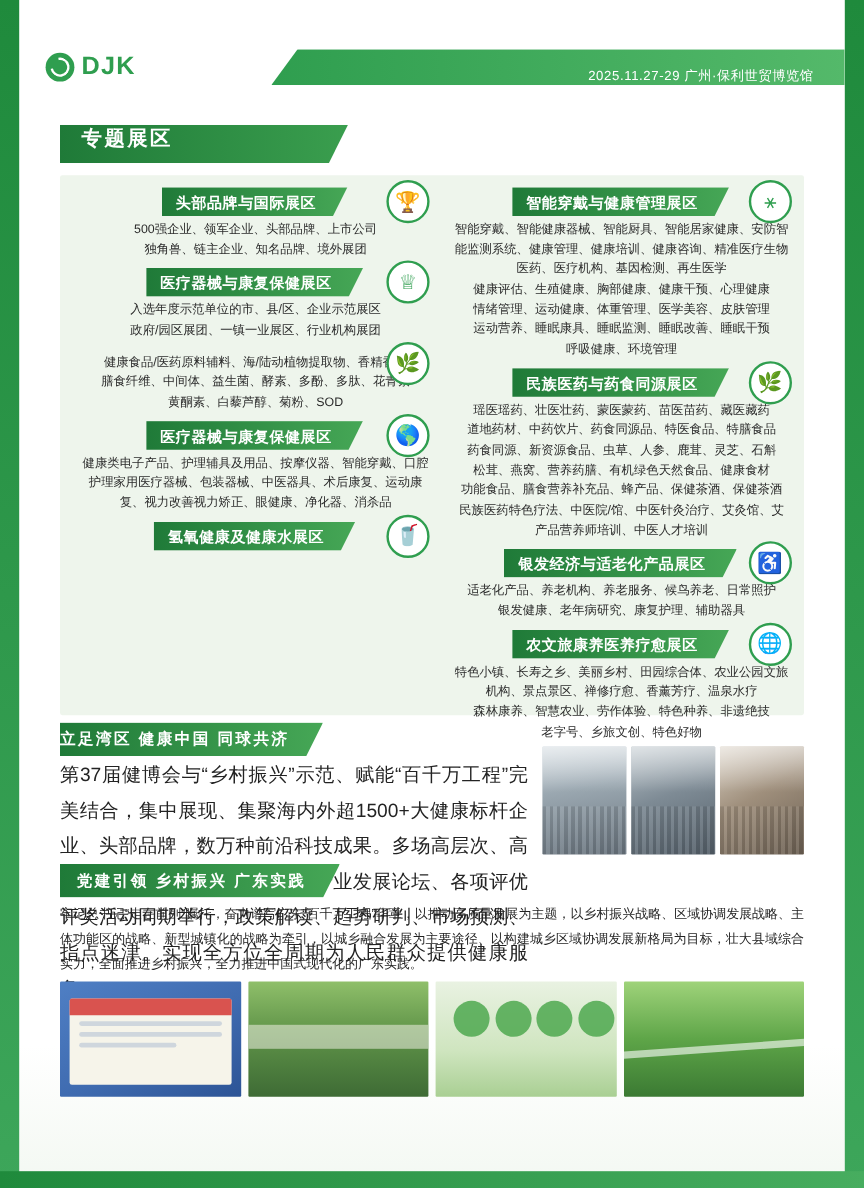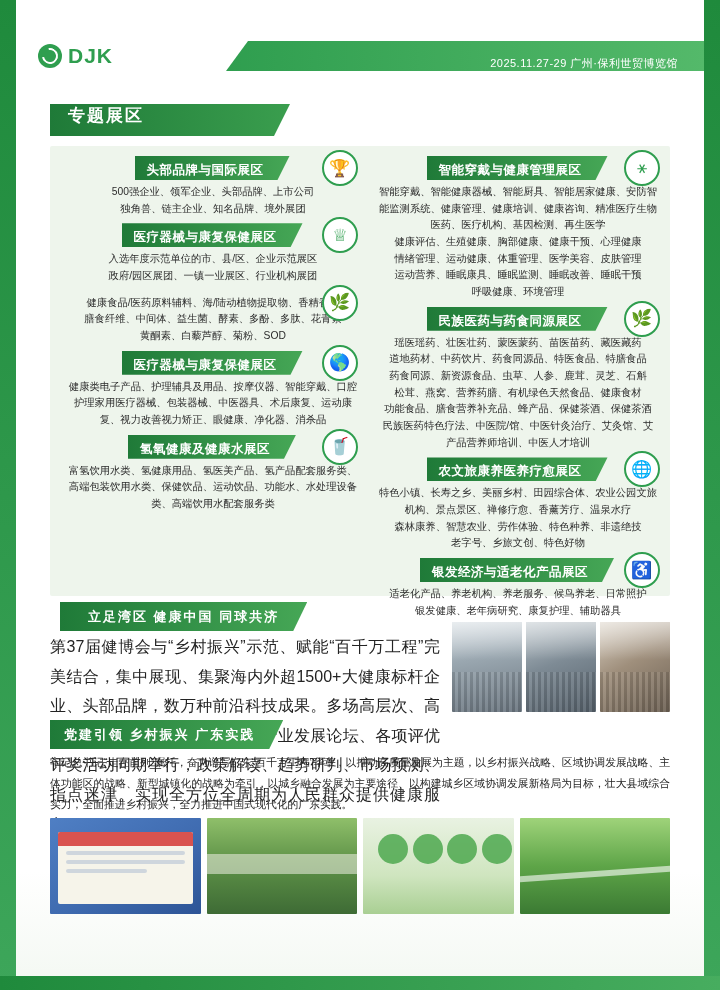--- a/index.html
+++ b/index.html
@@ -98,24 +98,24 @@
     position: absolute; right: 4px; top: -6px;
     width: 36px; height: 36px; border-radius: 50%;
     background: #ffffff; border: 2px solid #2f9e4f;
     display: flex; align-items: center; justify-content: center;
     color: #2f9e4f; font-size: 17px;
   }
   .col-right .zone-icon { right: 2px; }
 
   
   .hl-title {
-    position: absolute; left: 60px; top: 602px;
+    position: absolute; left: 50px; top: 602px;
     background: linear-gradient(to right, #1f7a38, #46a756);
     clip-path: polygon(0 0, 100% 0, calc(100% - 14px) 100%, 0 100%);
-    padding: 5px 28px 5px 28px;
+    padding: 5px 28px 5px 0;
     text-align: right;
   }
   .hl-title span { color: #fff; font-size: 13px; font-weight: bold; letter-spacing: 2px; }
   .hl-text {
     position: absolute; left: 50px; top: 632px; width: 390px;
     font-size: 16px; line-height: 1.85; color: #232323; text-align: justify;
   }
   .hl-photos {
     position: absolute; left: 452px; top: 622px; width: 218px; height: 90px;
     display: flex; gap: 4px;
@@ -234,21 +234,20 @@
         </div>
         <div class="zone-icon">🌎</div>
         <div class="zone-body">健康类电子产品、护理辅具及用品、按摩仪器、智能穿戴、口腔护理家用医疗器械、包装器械、中医器具、术后康复、运动康复、视力改善视力矫正、眼健康、净化器、消杀品</div>
       </div>
 
       <div class="zone">
         <div class="zone-head">
           <span>氢氧健康及健康水展区</span>
         </div>
         <div class="zone-icon">🥤</div>
-        <div class="zone-body">富氢饮用水类、氢健康用品、氢医美产品、氢产品配套服务类、高端包装饮用水类、保健饮品、运动饮品、功能水、水处理设备类、高端饮用水配套服务类</div>
       </div>
 
     </div>
 
     <div class="col col-right">
 
       <div class="zone">
         <div class="zone-head">
           <span>智能穿戴与健康管理展区</span>
         </div>
@@ -268,35 +267,35 @@
         <div class="zone-body" style="white-space:pre-line">瑶医瑶药、壮医壮药、蒙医蒙药、苗医苗药、藏医藏药
 道地药材、中药饮片、药食同源品、特医食品、特膳食品
 药食同源、新资源食品、虫草、人参、鹿茸、灵芝、石斛
 松茸、燕窝、营养药膳、有机绿色天然食品、健康食材
 功能食品、膳食营养补充品、蜂产品、保健茶酒、保健茶酒
 民族医药特色疗法、中医院/馆、中医针灸治疗、艾灸馆、艾产品营养师培训、中医人才培训</div>
       </div>
 
       <div class="zone">
         <div class="zone-head">
+          <span>银发经济与适老化产品展区</span>
+        </div>
+        <div class="zone-icon">♿</div>
+        <div class="zone-body" style="white-space:pre-line">适老化产品、养老机构、养老服务、候鸟养老、日常照护
+银发健康、老年病研究、康复护理、辅助器具</div>
+      </div>
+
+      <div class="zone">
+        <div class="zone-head">
           <span>农文旅康养医养疗愈展区</span>
         </div>
         <div class="zone-icon">🌐</div>
         <div class="zone-body" style="white-space:pre-line">特色小镇、长寿之乡、美丽乡村、田园综合体、农业公园文旅机构、景点景区、禅修疗愈、香薰芳疗、温泉水疗
 森林康养、智慧农业、劳作体验、特色种养、非遗绝技
 老字号、乡旅文创、特色好物</div>
-      </div>
-
-      <div class="zone">
-        <div class="zone-head">
-          <span>银发经济与适老化产品展区</span>
-        </div>
-        <div class="zone-icon">♿</div>
-        <div class="zone-body" style="white-space:pre-line">适老化产品、养老机构、养老服务、候鸟养老、日常照护
-银发健康、老年病研究、康复护理、辅助器具</div>
       </div>
 
     </div>
   </div>
 
   <div class="hl-title">
     <span>立足湾区  健康中国  同球共济</span>
   </div>
   <div class="hl-text">第37届健博会与“乡村振兴”示范、赋能“百千万工程”完美结合，集中展现、集聚海内外超1500+大健康标杆企业、头部品牌，数万种前沿科技成果。多场高层次、高规格、高品质专业评选会议、产业发展论坛、各项评优评奖活动同期举行，政策解读、趋势研判、市场预测、指点迷津。实现全方位全周期为人民群众提供健康服务。</div>
   <div class="hl-photos">

